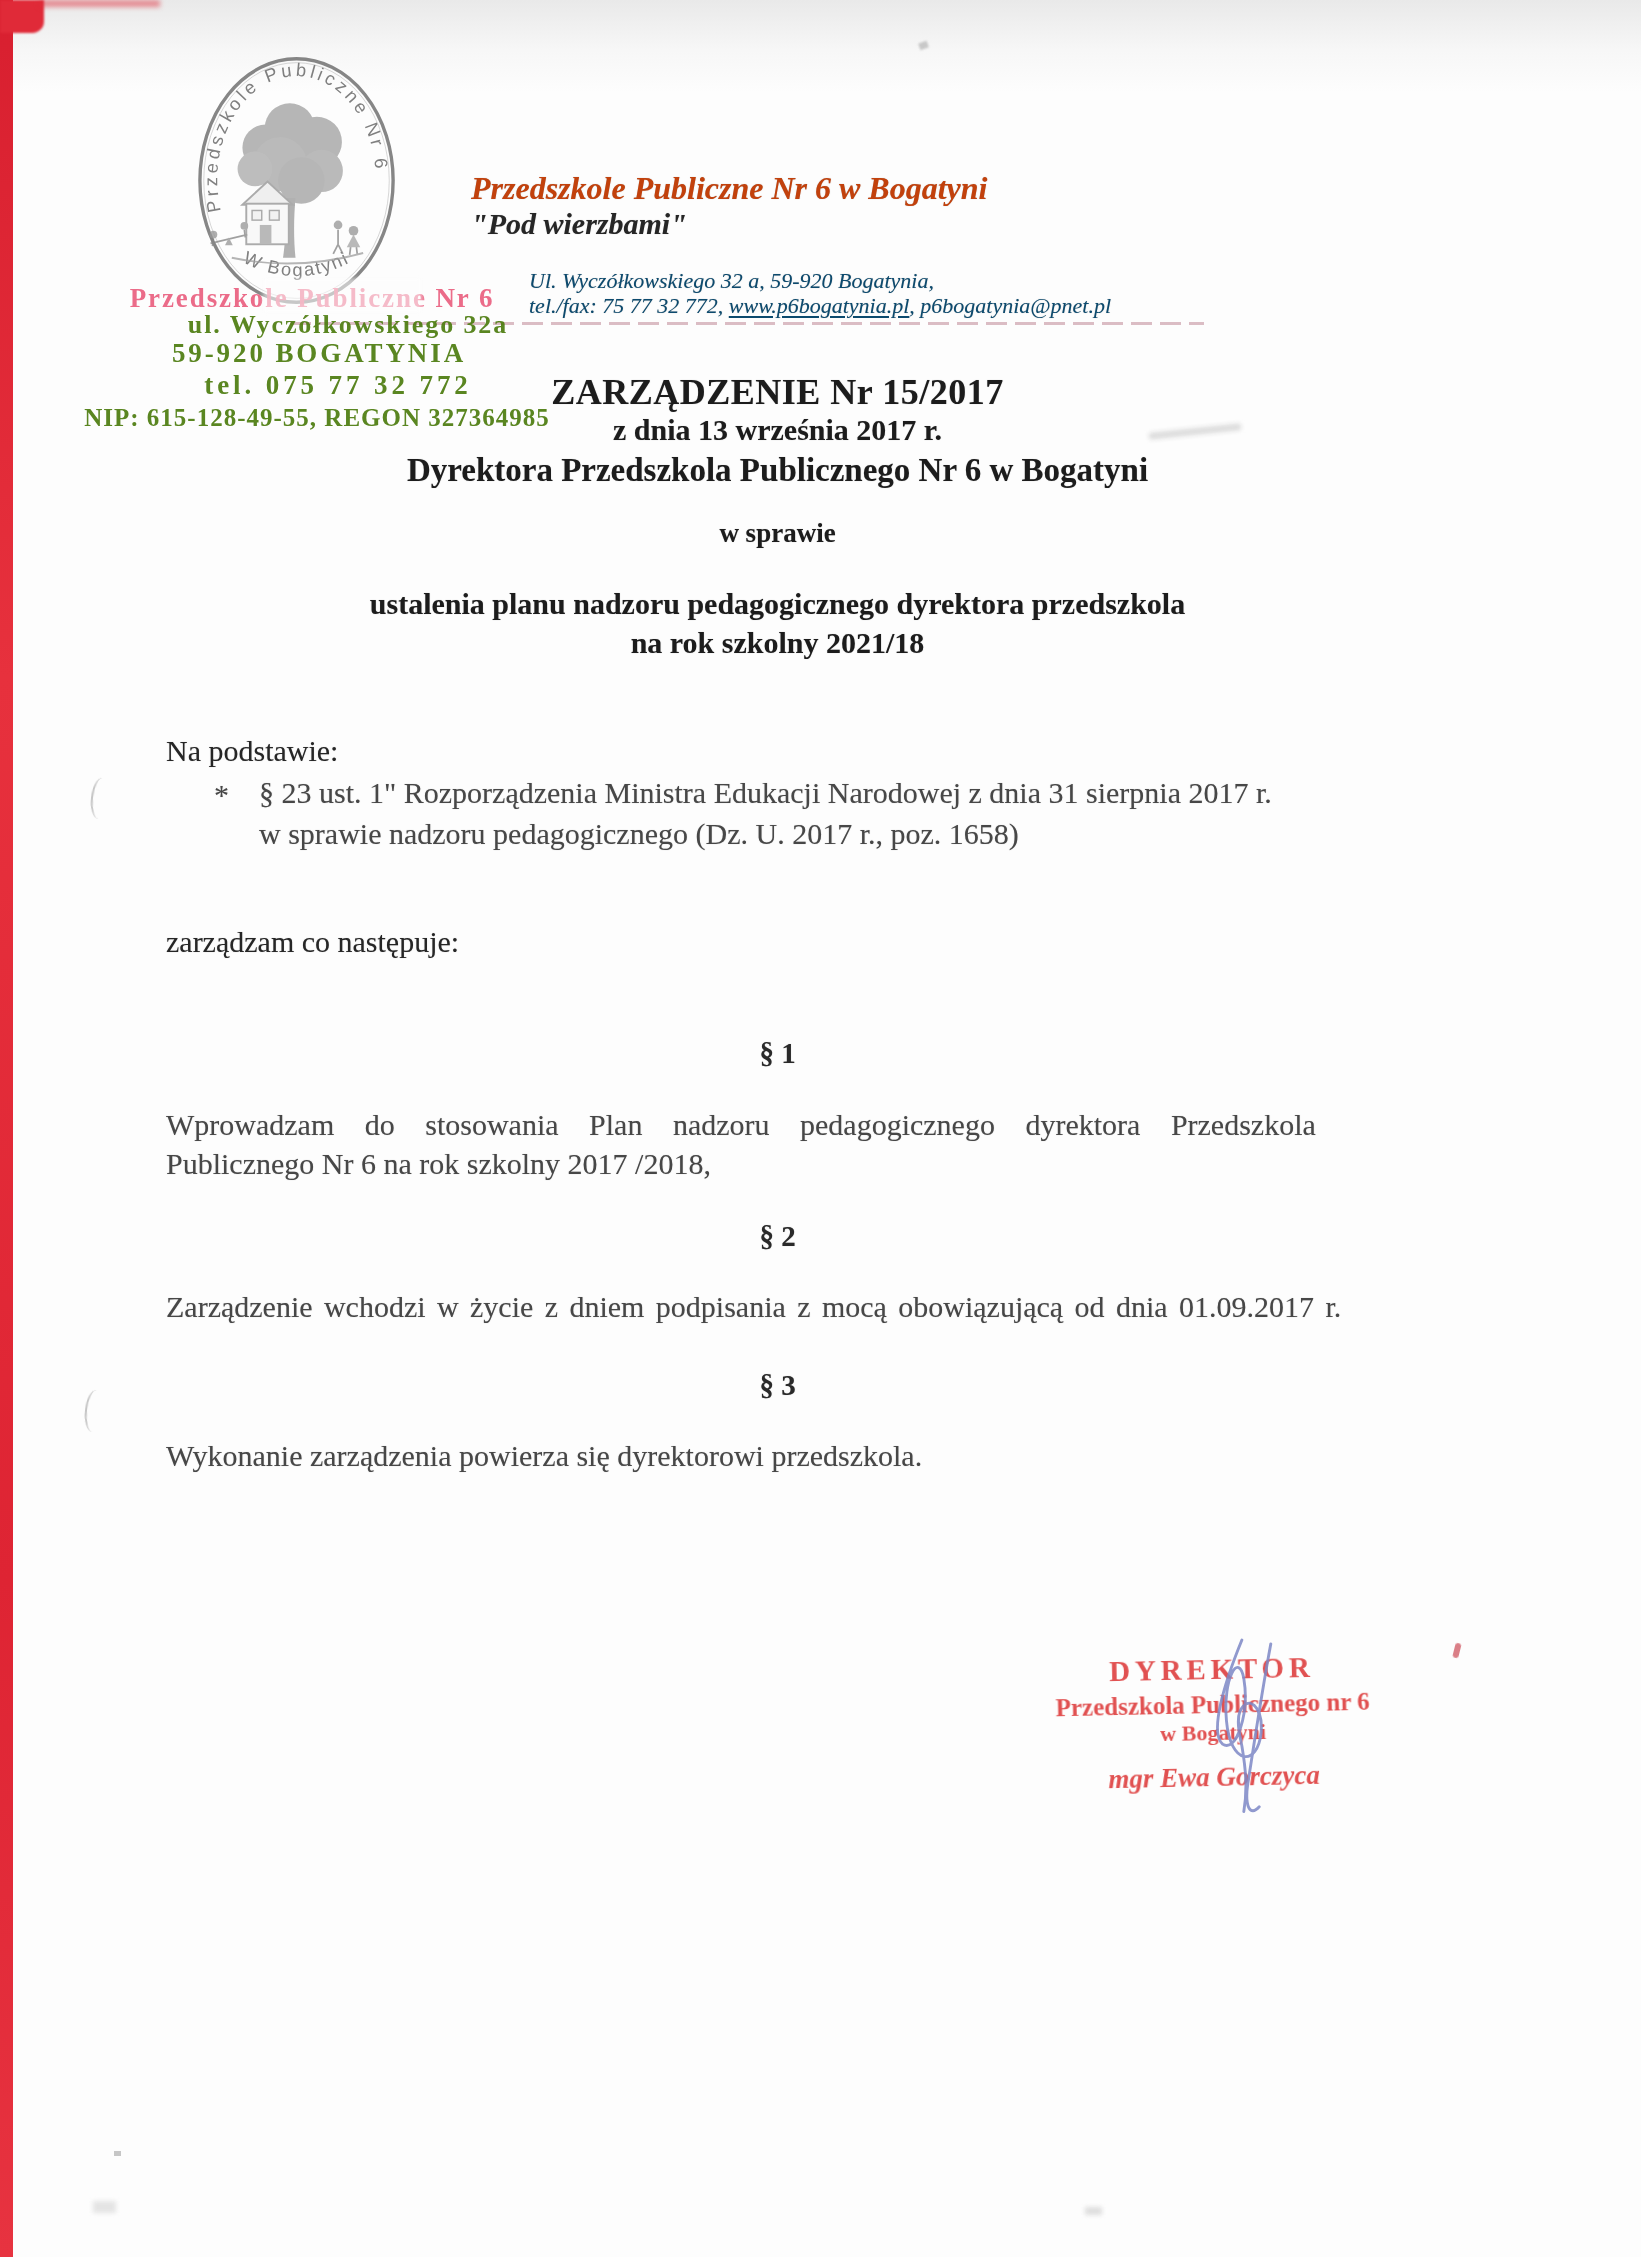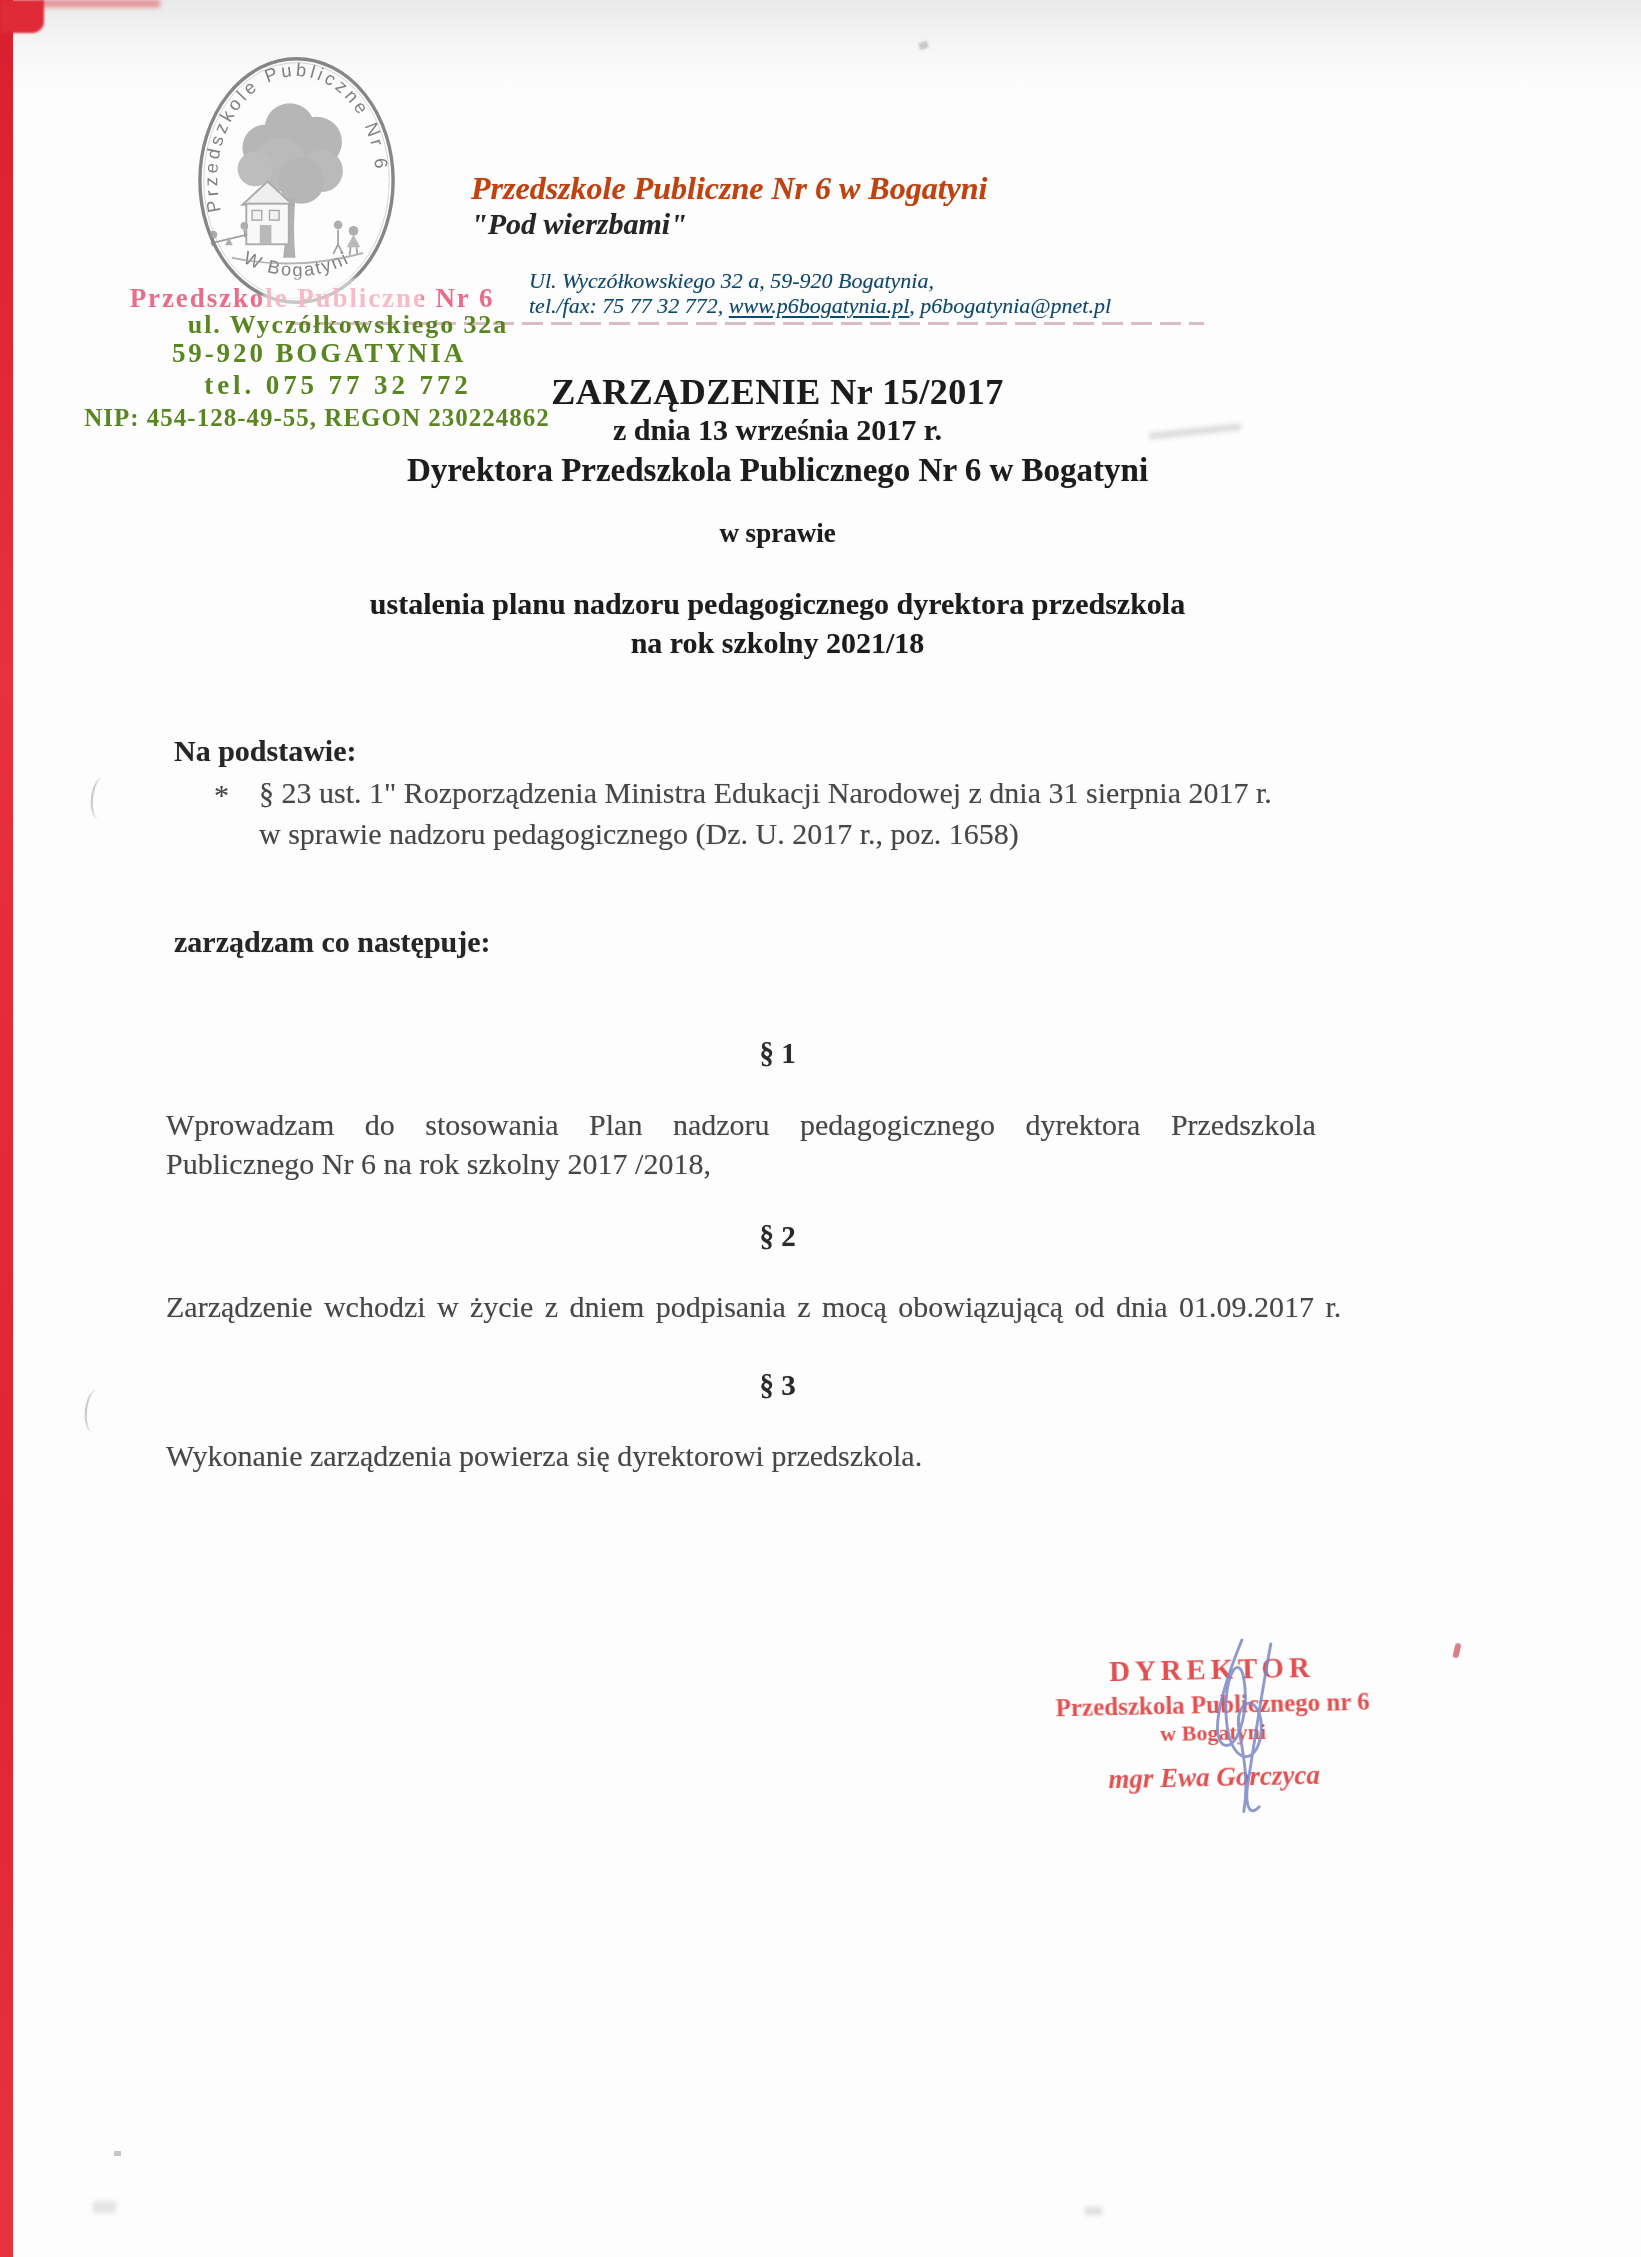--- a/index.html
+++ b/index.html
@@ -37,21 +37,21 @@
   .t1{top:371px;font-size:36px;font-weight:bold;letter-spacing:0.5px;}
   .t2{top:413px;font-size:30px;font-weight:bold;}
   .t3{top:452px;font-size:33px;font-weight:bold;}
   .ws{top:518px;font-size:27px;font-weight:bold;}
   .sj1{top:587px;font-size:30px;font-weight:bold;}
   .sj2{top:626px;font-size:30px;font-weight:bold;}
   .para-mark{font-size:29px;font-weight:bold;color:#2a2a2a;}
   .m1{top:1037px;} .m2{top:1220px;} .m3{top:1369px;}
   
   .body-txt{font-size:30px;color:#474747;white-space:nowrap;}
-  .bold-lead{left:166px;font-size:30px;font-weight:bold;color:#262626;margin-left:8px;}
+  .bold-lead{left:166px;font-size:30px;font-weight:normal;color:#262626;}
   .np{top:734px;} .zn{top:925px;}
   .bullet-star{left:214px;top:778px;}
   .bl1{left:259px;top:776px;} .bl2{left:259px;top:817px;}
   .p1a{left:166px;top:1108px;word-spacing:23px;}
   .p1b{left:166px;top:1147px;}
   .p2a{left:166px;top:1290px;word-spacing:3.9px;text-align:right;}
   .p3a{left:166px;top:1439px;}
   
   .dir-stamp{left:1020px;top:1653px;width:386px;text-align:center;color:#df4545;
     font-weight:bold;transform:rotate(-1.2deg);filter:blur(0.5px);opacity:.93;}
@@ -135,21 +135,21 @@
   <div class="abs addr scan">
     <div>Ul. Wyczółkowskiego 32 a, 59-920 Bogatynia,</div>
     <div><span>tel./fax: 75 77 32 772, </span><u>www.p6bogatynia.pl</u><span>, p6bogatynia@pnet.pl</span></div>
   </div>
   <div class="abs sep-line"></div>
 
   <div class="abs pink pk1">Przedszkole Publiczne Nr 6</div>
   <div class="abs pink pk2">ul. Wyczółkowskiego 32a</div>
   <div class="abs pink pk3">59-920 BOGATYNIA</div>
   <div class="abs pink pk4">tel. 075 77 32 772</div>
-  <div class="abs pink pk5">NIP: 454-128-49-55, REGON 230224862</div>
+  <div class="abs pink pk5">NIP: 615-128-49-55, REGON 327364985</div>
   <div class="abs pink-fade"></div>
 
   <div class="abs cc t1 scan">ZARZĄDZENIE Nr 15/2017</div>
   <div class="abs cc t2 scan">z dnia 13 września 2017 r.</div>
   <div class="abs cc t3 scan">Dyrektora Przedszkola Publicznego Nr 6 w Bogatyni</div>
   <div class="abs cc sj1 scan">ustalenia planu nadzoru pedagogicznego dyrektora przedszkola</div>
   <div class="abs cc ws scan">w sprawie</div>
   <div class="abs cc sj2 scan">na rok szkolny 2021/18</div>
 
   <div class="abs bold-lead np scan">Na podstawie:</div>

